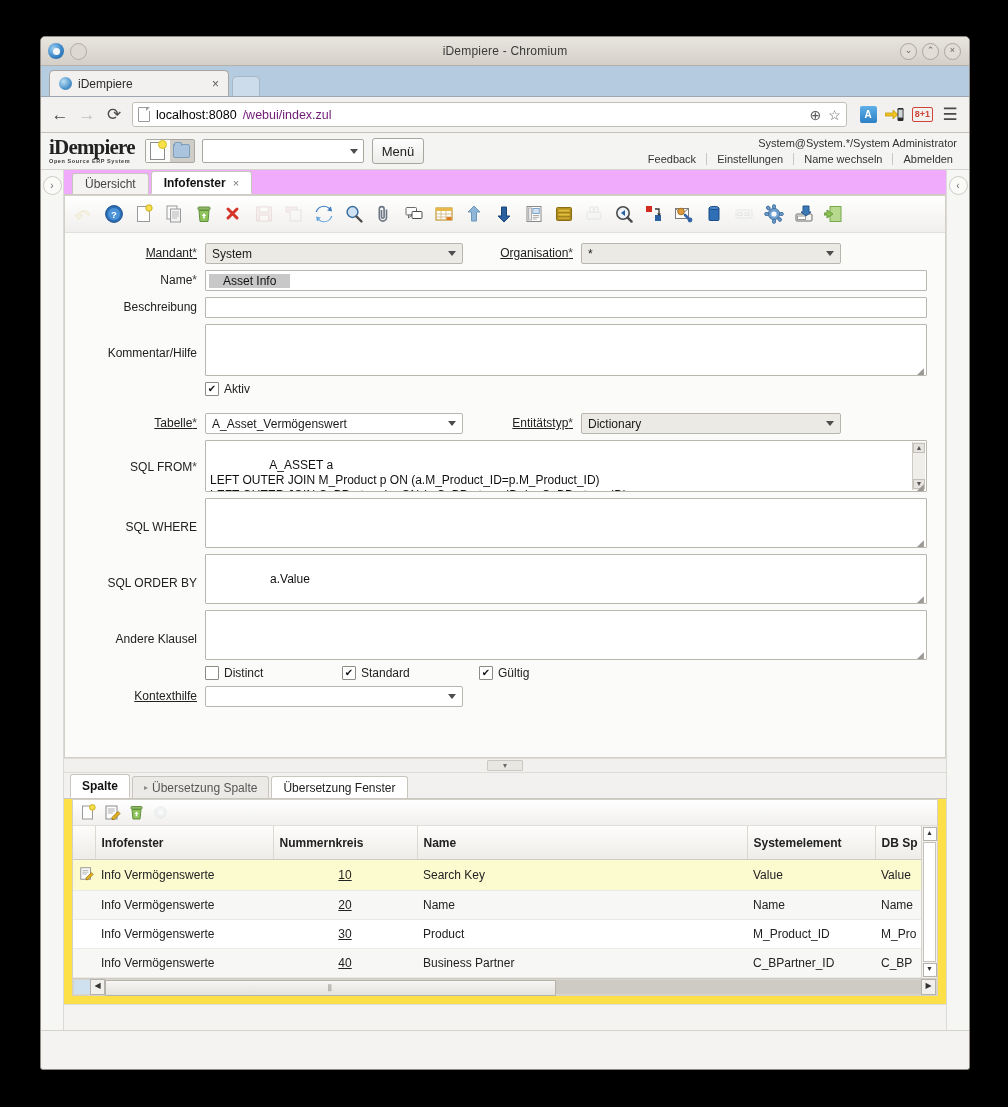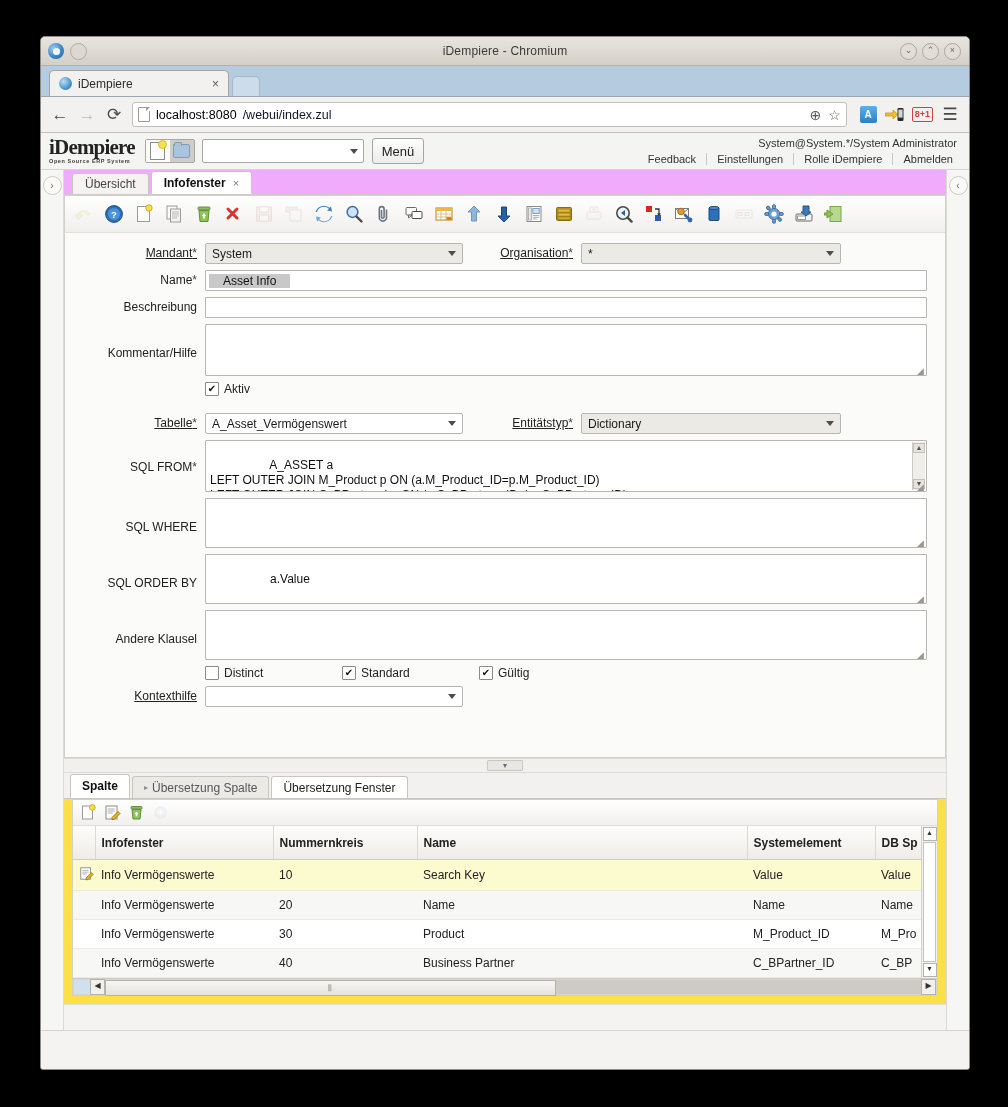--- a/index.html
+++ b/index.html
@@ -100,21 +100,21 @@
     display: flex; align-items: center; padding: 0 5px; gap: 6px;
     font-size: 12.5px;
   }
   .page-ico {
     width: 10px; height: 13px; background: #fff;
     border: 1px solid #9a9a9a; border-radius: 1px;
     position: relative; flex: 0 0 auto;
   }
   .page-ico::after{content:"";position:absolute;right:-1px;top:-1px;border-width:0 0 4px 4px;border-style:solid;border-color:transparent transparent #fff #9a9a9a;}
   .url-host { color: #000; }
-  .url-path { color: #0f172a; }
+  .url-path { color: #701a75; }
   .omni-right { display: flex; align-items: center; gap: 8px; margin-left: 4px; }
   .omni-ico { font-size: 14px; color: #5a5a5a; }
   .badge-tr {
     width: 17px; height: 17px; border-radius: 2px;
     background: linear-gradient(#5fb0e8,#2b7fc4);
     color: #fff; font-size: 10px; font-weight: bold;
     display: flex; align-items: center; justify-content: center;
   }
   .badge-mo {
     width: 19px; height: 17px; display: flex; align-items: center; gap: 1px;
@@ -310,21 +310,21 @@
     text-align: left; font-weight: bold; color: #222;
     padding: 6px 6px; height: 21px;
   }
   table.grid td {
     border-bottom: 1px solid #eceae5;
     padding: 6px 6px; color: #222; height: 16px;
     overflow: hidden; white-space: nowrap;
   }
   tr.row-sel td { background: #fcfbd0; }
   tr.row-alt td { background: #f7f7f5; }
-  td.num { text-align: left; }
+  td.num { text-align: center; text-decoration: underline; }
   td.rowico { width: 22px; padding: 2px 2px 2px 4px; }
   .grid-body-wrap { display: flex; }
   .grid-vsb {
     width: 15px; background: #f2f0ec; border-left: 1px solid #d6d3cd;
     display: flex; flex-direction: column; align-items: center; justify-content: space-between;
     padding: 1px 0; flex: 0 0 auto;
   }
   .vsb-btn { width: 12px; height: 12px; background: #fff; border: 1px solid #b6b3ad; font-size: 7px; line-height: 10px; text-align: center; color: #333;}
   .vsb-thumb { width: 11px; flex: 1; background: #fff; border: 1px solid #c6c3bd; margin: 1px 0; }
   .grid-hsb {
@@ -416,21 +416,21 @@
       <div class="hdr-select">
         <span></span>
         <span class="caret"></span>
       </div>
       <div class="menu-btn">Menü</div>
       <div class="hdr-right">
         <div class="hdr-user">System@System.*/System Administrator</div>
         <div class="hdr-links">
           <a href="#">Feedback</a>
           <a href="#">Einstellungen</a>
-          <a href="#">Rolle iDempiere</a>
+          <a href="#">Name wechseln</a>
           <a href="#">Abmelden</a>
         </div>
       </div>
     </div>
 
     <div class="workspace">
 
       <div class="rail">
         <div class="rail-btn">›</div>
       </div>

